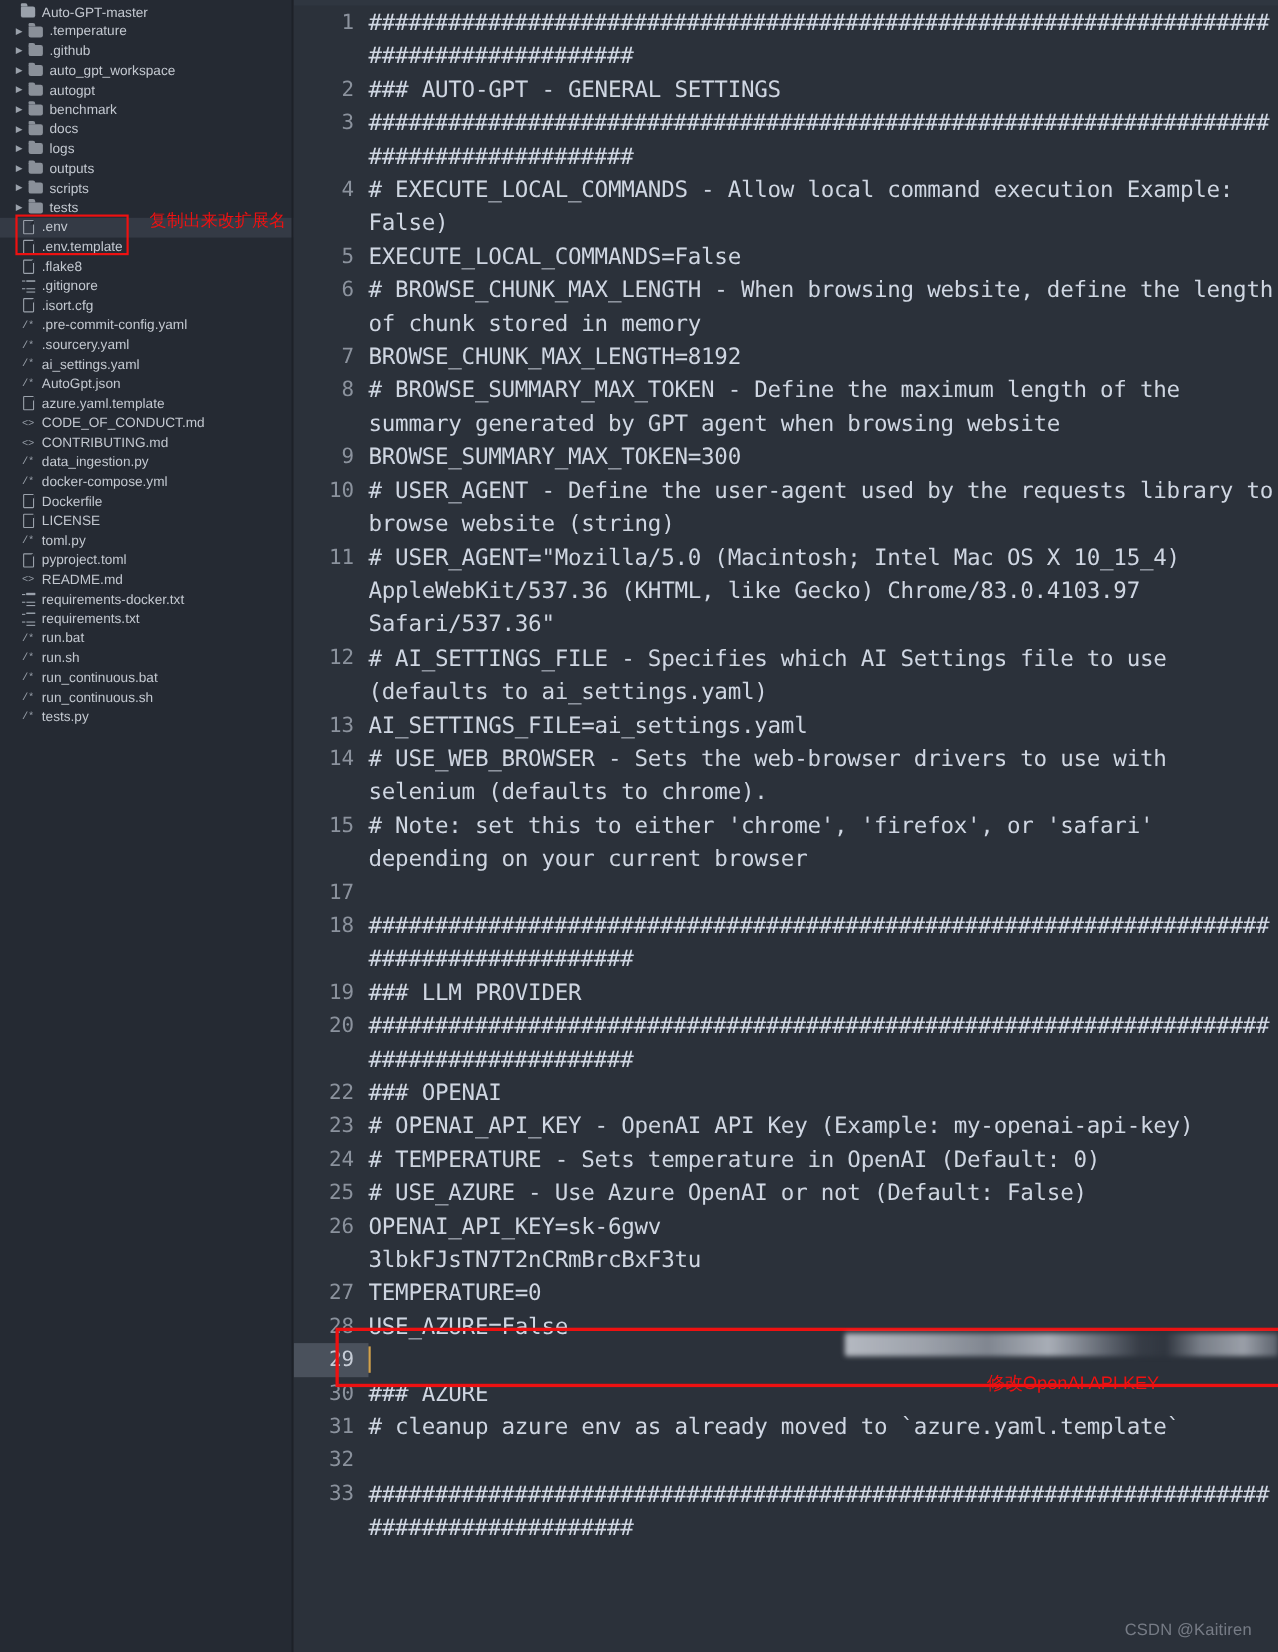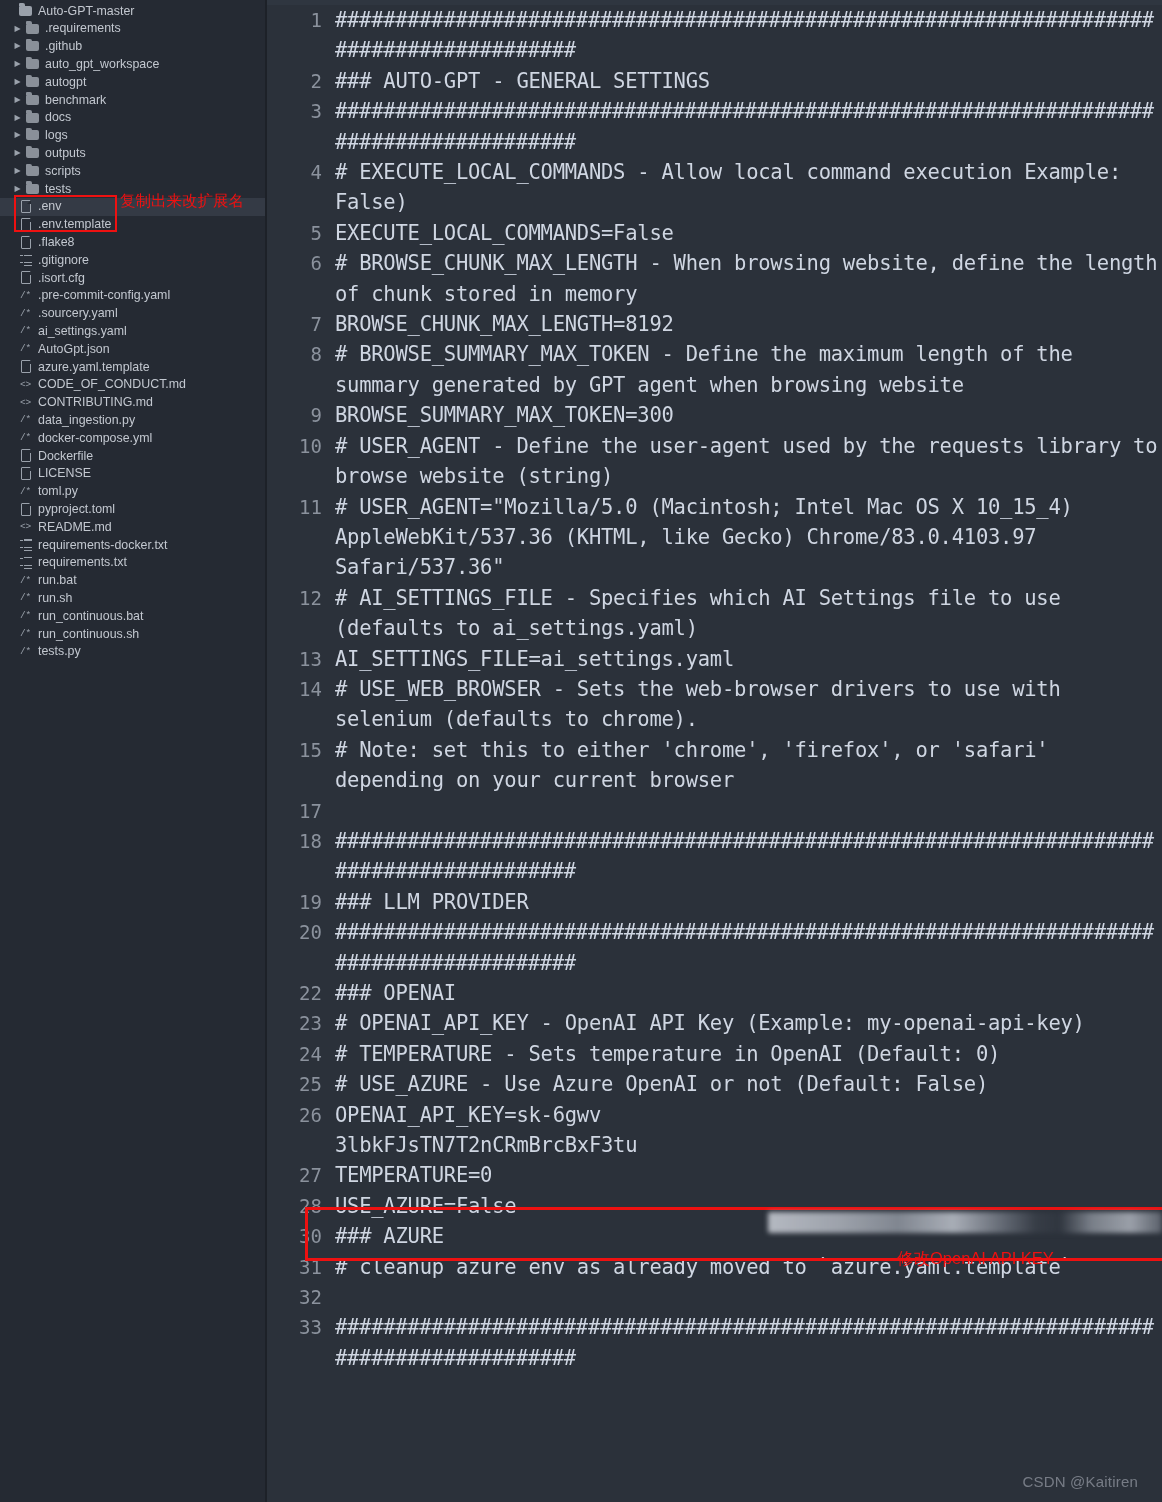--- a/index.html
+++ b/index.html
@@ -136,21 +136,21 @@
     position: absolute;
     left: 14px;
     top: 195px;
     width: 103px;
     height: 37px;
     border: 2.5px solid #ee1111;
     pointer-events: none;
   }
   #env-note {
     position: absolute;
-    left: 120px;
+    left: 136px;
     top: 193px;
     color: #ee1111;
     font-size: 15.5px;
     font-family: Liberation Sans, sans-serif;
     white-space: nowrap;
     line-height: 1;
   }
 
   
   #editor {
@@ -274,21 +274,21 @@
           <span class="ico">
             <span class="folder-open"></span>
           </span>
           <span class="lbl">Auto-GPT-master</span>
         </div>
         <div class="tree-row lvl1">
           <span class="chev">▶</span>
           <span class="ico">
             <span class="folder-closed"></span>
           </span>
-          <span class="lbl">.requirements</span>
+          <span class="lbl">.temperature</span>
         </div>
         <div class="tree-row lvl1">
           <span class="chev">▶</span>
           <span class="ico">
             <span class="folder-closed"></span>
           </span>
           <span class="lbl">.github</span>
         </div>
         <div class="tree-row lvl1">
           <span class="chev">▶</span>
@@ -656,20 +656,24 @@
         </div>
         <div class="code-line">
           <div class="gutter">27</div>
           <div class="ctext">TEMPERATURE=0</div>
         </div>
         <div class="code-line">
           <div class="gutter">28</div>
           <div class="ctext">USE_AZURE=False</div>
         </div>
         <div class="code-line">
+          <div class="gutter active">29</div>
+          <div class="ctext"><span class="caret"></span></div>
+        </div>
+        <div class="code-line">
           <div class="gutter">30</div>
           <div class="ctext">### AZURE</div>
         </div>
         <div class="code-line">
           <div class="gutter">31</div>
           <div class="ctext"># cleanup azure env as already moved to `azure.yaml.template`</div>
         </div>
         <div class="code-line">
           <div class="gutter">32</div>
           <div class="ctext"></div>

